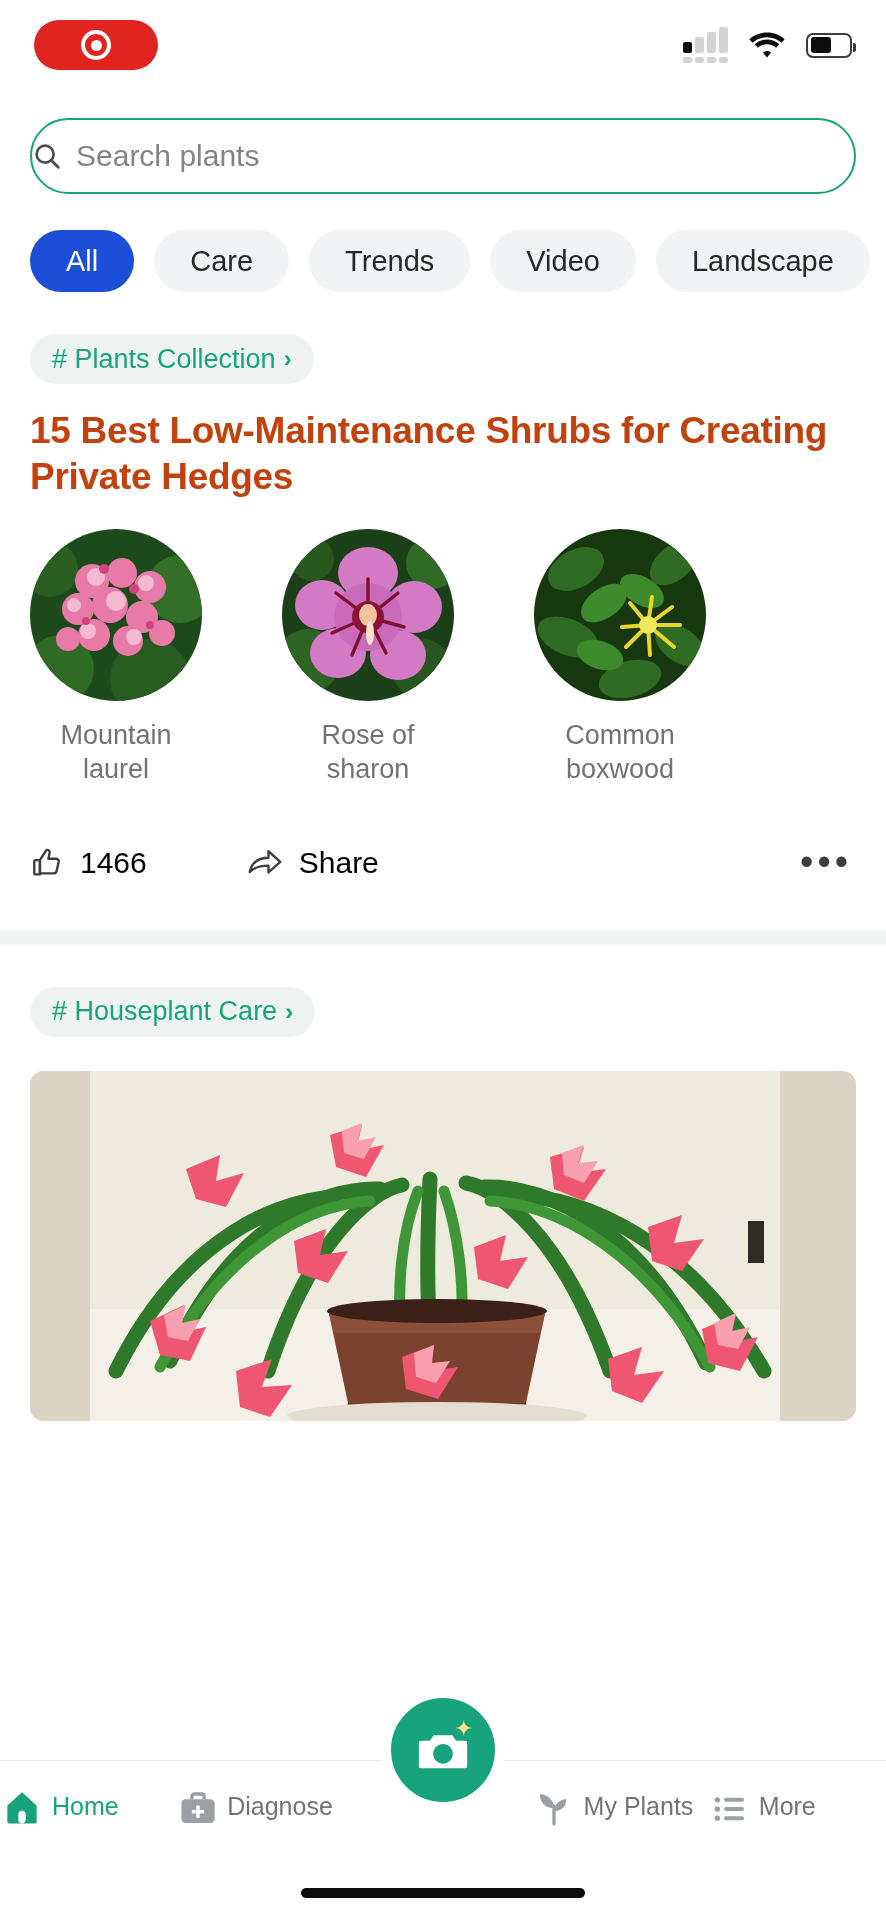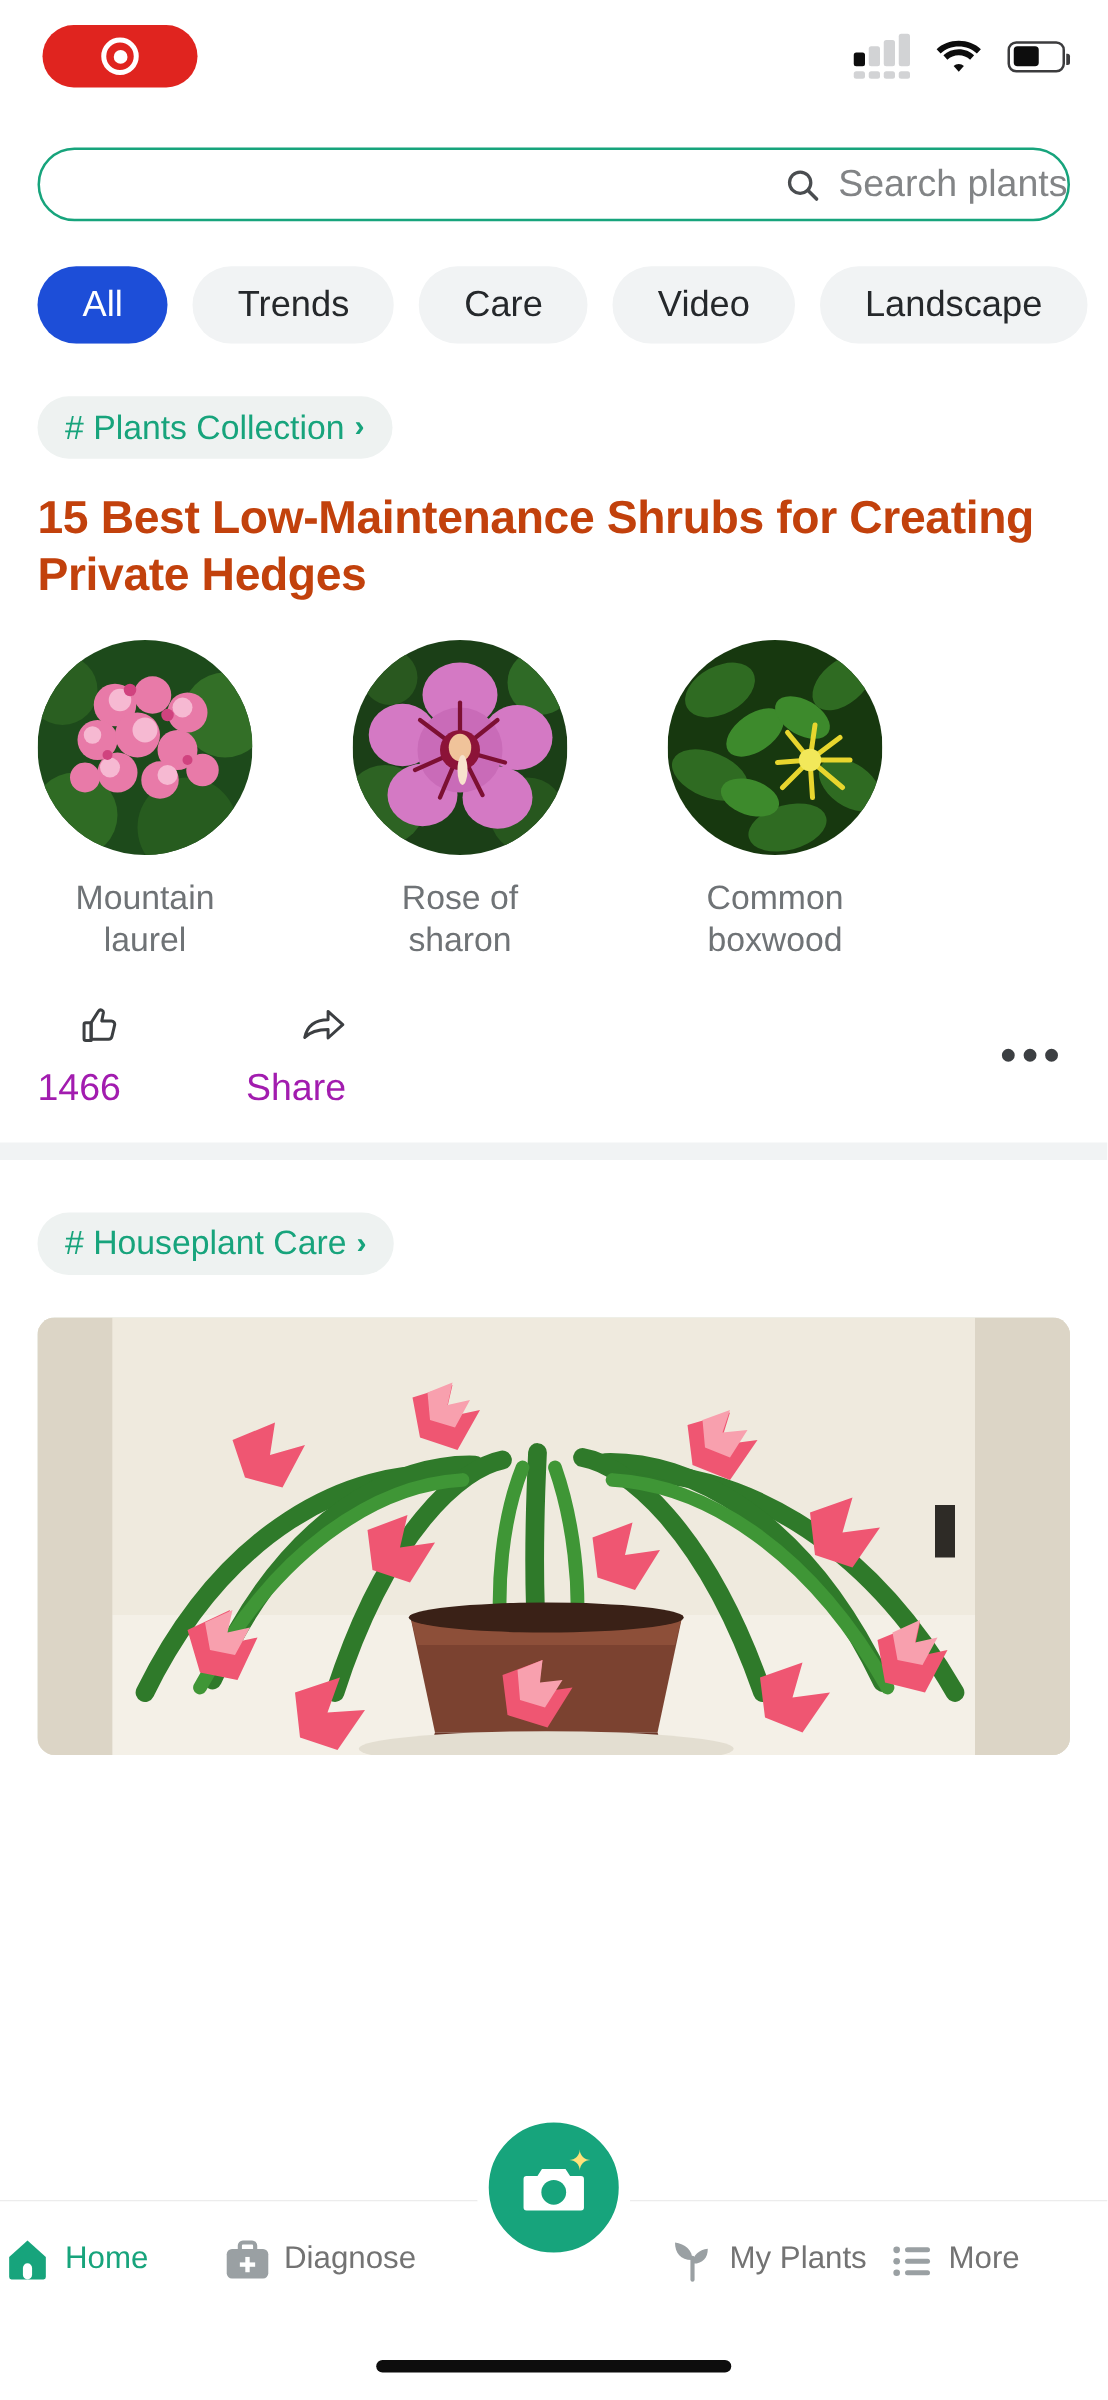--- a/index.html
+++ b/index.html
@@ -44,22 +44,22 @@
   }
   .battery::after {
     content:""; position:absolute; right:-6px; top:8px;
     width:3px; height:9px; background:#3c3c3e; border-radius:0 2px 2px 0;
   }
   .batt-fill { height:100%; background:#0d0d0d; border-radius:3px; }
 
   
   .search-wrap { padding:28px 30px 0; }
   .searchbar {
-    height:59px; border:2.5px solid #17a47c; border-radius:38px;
-    display:flex; align-items:center; justify-content:flex-end; gap:14px;
+    height:76px; border:2.5px solid #17a47c; border-radius:38px;
+    display:flex; align-items:center; justify-content:flex-start; gap:14px;
     background:#fff;
   }
   .search-ph { font-size:30px; color:#828486; }
 
   
   .chips {
     display:flex; gap:20px; padding:36px 0 0 30px;
     overflow:hidden; white-space:nowrap;
   }
   .chip {
@@ -92,21 +92,21 @@
   .thumb-cap {
     margin-top:18px; font-size:27px; color:#6f7376;
     text-align:center; line-height:1.25;
   }
 
   
   .actions {
     display:flex; align-items:center; margin-top:46px;
     padding:0 4px 0 0; height:60px;
   }
-  .act { display:flex; align-items:flex-end; gap:16px; color:#a21caf; font-size:30px;flex-direction:column; }
+  .act { display:flex; align-items:flex-start; gap:16px; color:#000000; font-size:30px; }
   .act.share { margin-left:100px; }
   .dots { margin-left:auto; font-size:38px; color:#3c3f42; letter-spacing:4px; line-height:.6; }
 
   .divider { height:14px; background:#f1f3f4; margin-top:38px; }
 
   
   .hero {
     margin-top:34px; width:100%; height:350px; border-radius:14px;
     overflow:hidden; position:relative; background:#dfe2d8;
   }
@@ -178,22 +178,22 @@
       <svg width="30" height="30" viewBox="0 0 24 24">
         <circle cx="10.5" cy="10.5" r="6.8" fill="none" stroke="#4a4d50" stroke-width="2.1"></circle>
         <line x1="15.4" y1="15.4" x2="21" y2="21" stroke="#4a4d50" stroke-width="2.3" stroke-linecap="round"></line>
       </svg>
       <span class="search-ph">Search plants</span>
     </div>
   </div>
 
   <div class="chips">
     <div class="chip active">All</div>
+    <div class="chip">Care</div>
     <div class="chip">Trends</div>
-    <div class="chip">Care</div>
     <div class="chip">Video</div>
     <div class="chip">Landscape</div>
   </div>
 
   <div class="card">
     <div class="tag-pill">
       <span># Plants Collection</span>
       <span class="tag-chevron">›</span>
     </div>
     <div class="headline">15 Best Low-Maintenance Shrubs for Creating Private Hedges</div>

